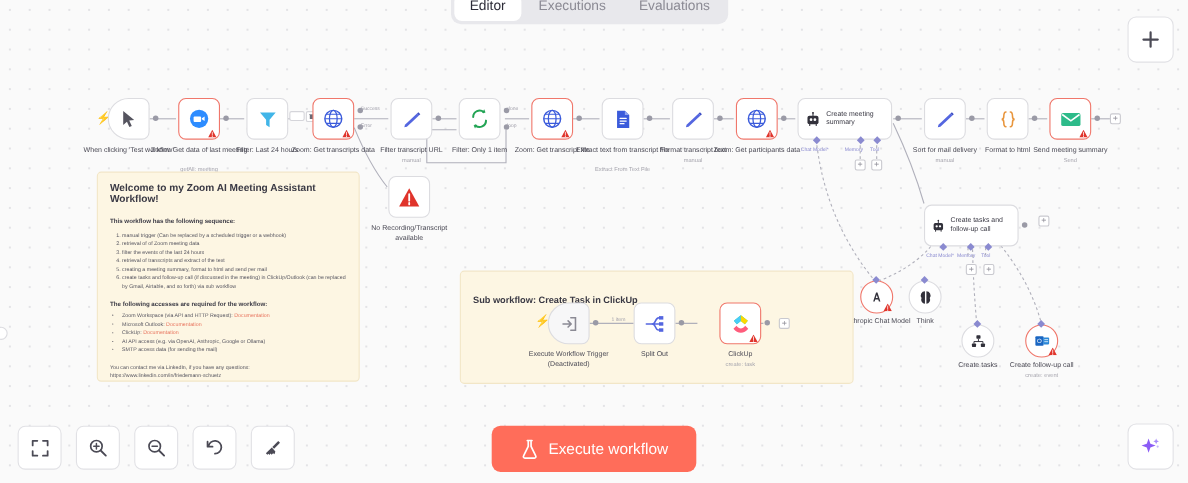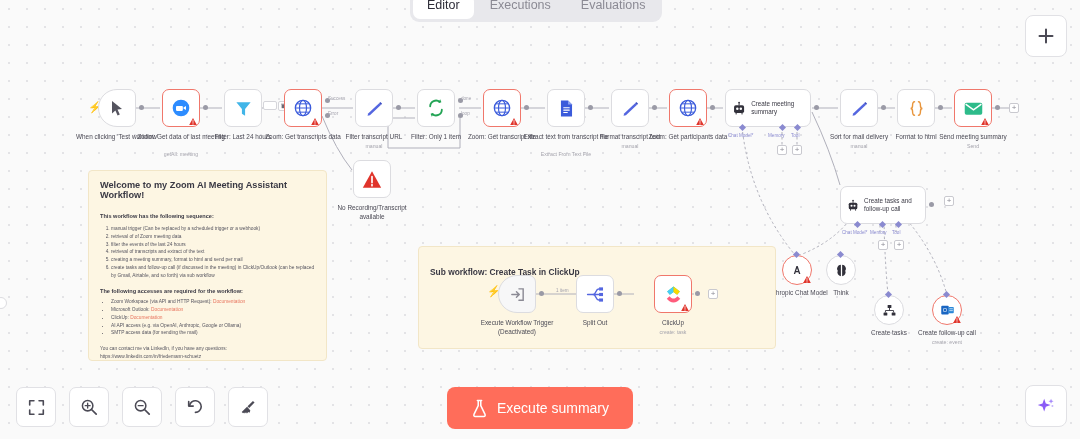--- a/index.html
+++ b/index.html
@@ -469,21 +469,21 @@
     <svg class="warn" style="right:0;bottom:1px;" viewBox="0 0 12 11" width="7" height="7">
       <path d="M6 0 L12 11 H0 Z" fill="#e0342b"></path>
         <path d="M6 3.5v4M6 9v.9" stroke="#fff" stroke-width="1.1" stroke-linecap="round"></path>
       </svg>
   </div>
   <div class="diamond" style="left:12px;top:-3px;"></div>
   <div class="nlabel" style="top:34px;">Create follow-up call</div>
   <div class="nsub" style="top:44px;">create: event</div>
 </div>
 
-<div class="sticky" style="left:88px;top:170px;width:239px;height:191px;padding:9px 11px;">
+<div class="sticky" style="left:88px;top:156px;width:239px;height:191px;padding:9px 11px;">
   <h3>Welcome to my Zoom AI Meeting Assistant Workflow!</h3>
   <div class="b" style="margin-top:13px;">This workflow has the following sequence:</div>
   <ol style="margin-top:6px;">
     <li>manual trigger (Can be replaced by a scheduled trigger or a webhook)</li>
     <li>retrieval of of Zoom meeting data</li>
     <li>filter the events of the last 24 hours</li>
     <li>retrieval of transcripts and extract of the text</li>
     <li>creating a meeting summary, format to html and send per mail</li>
     <li>create tasks and follow-up call (if discussed in the meeting) in ClickUp/Outlook (can be replaced by Gmail, Airtable, and so forth) via sub workflow</li>
   </ol>
@@ -590,14 +590,14 @@
       <path d="M15.5 3.2l-6 6 1.8 1.8 6-6z" fill="#4b4a55"></path>
       <path d="M9 9.8L3 15.5l1.5 1.5 1.2-1 .8 1.3 1.3-1.4 1 1.3 1.5-1.6 1.4.9.9-2.7z" fill="#4b4a55"></path>
       </svg>
   </div>
 </div>
 
 <button class="execbtn">
   <svg width="17" height="19" viewBox="0 0 20 22">
     <path d="M7.5 1.5h5M8.5 1.5v6.2L3.5 18a1.6 1.6 0 001.4 2.4h10.2A1.6 1.6 0 0016.5 18l-5-10.3V1.5" stroke="#fff" stroke-width="1.8" fill="none" stroke-linecap="round" stroke-linejoin="round"></path>
     </svg>
-  <span>Execute summary</span>
+  <span>Execute workflow</span>
 </button>
 
 </body></html>

